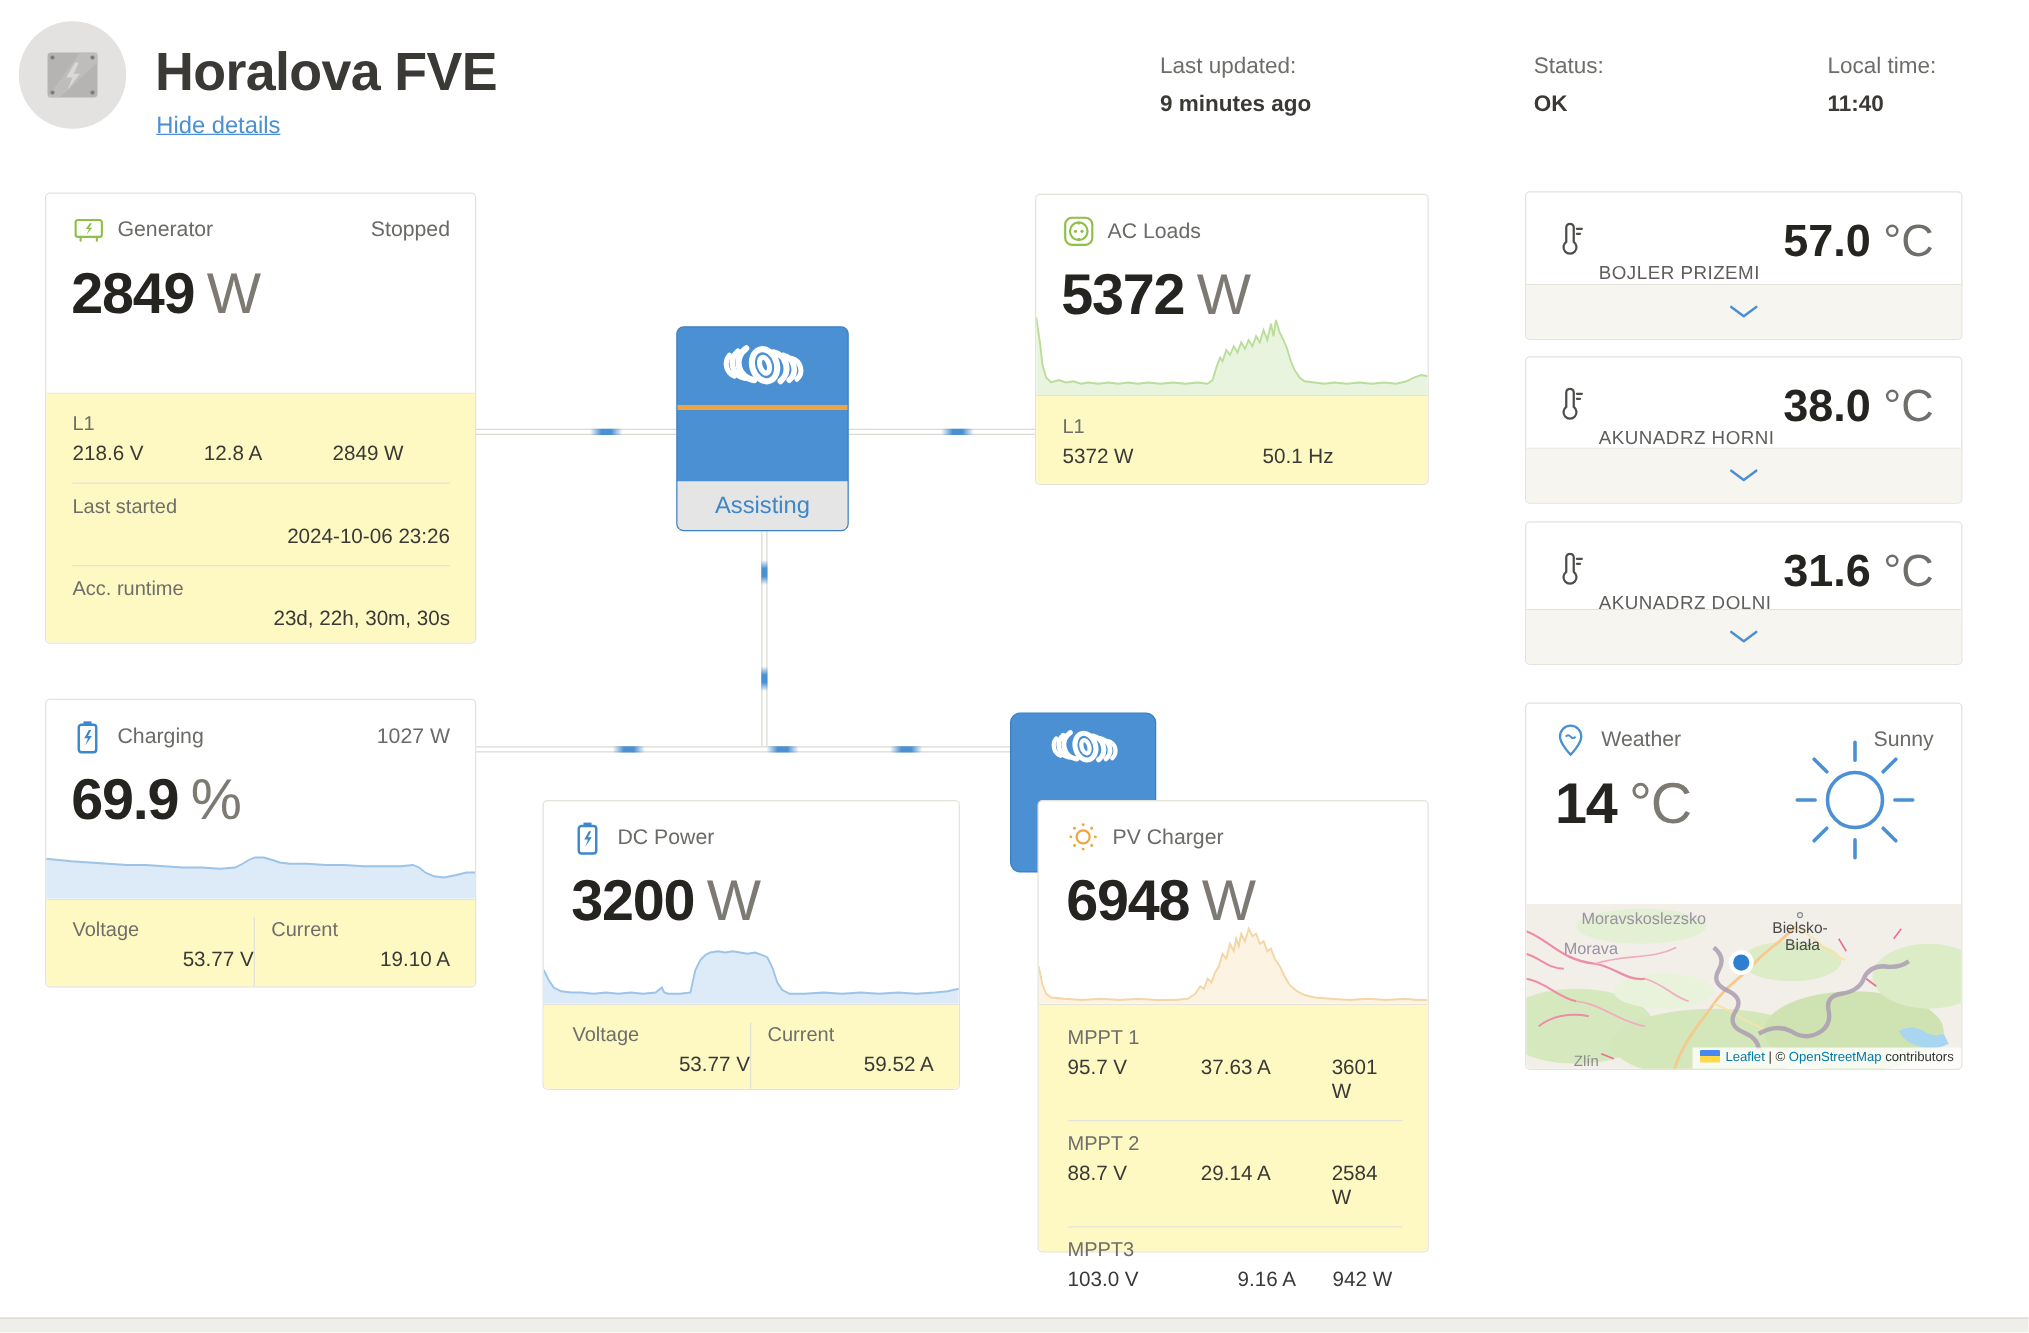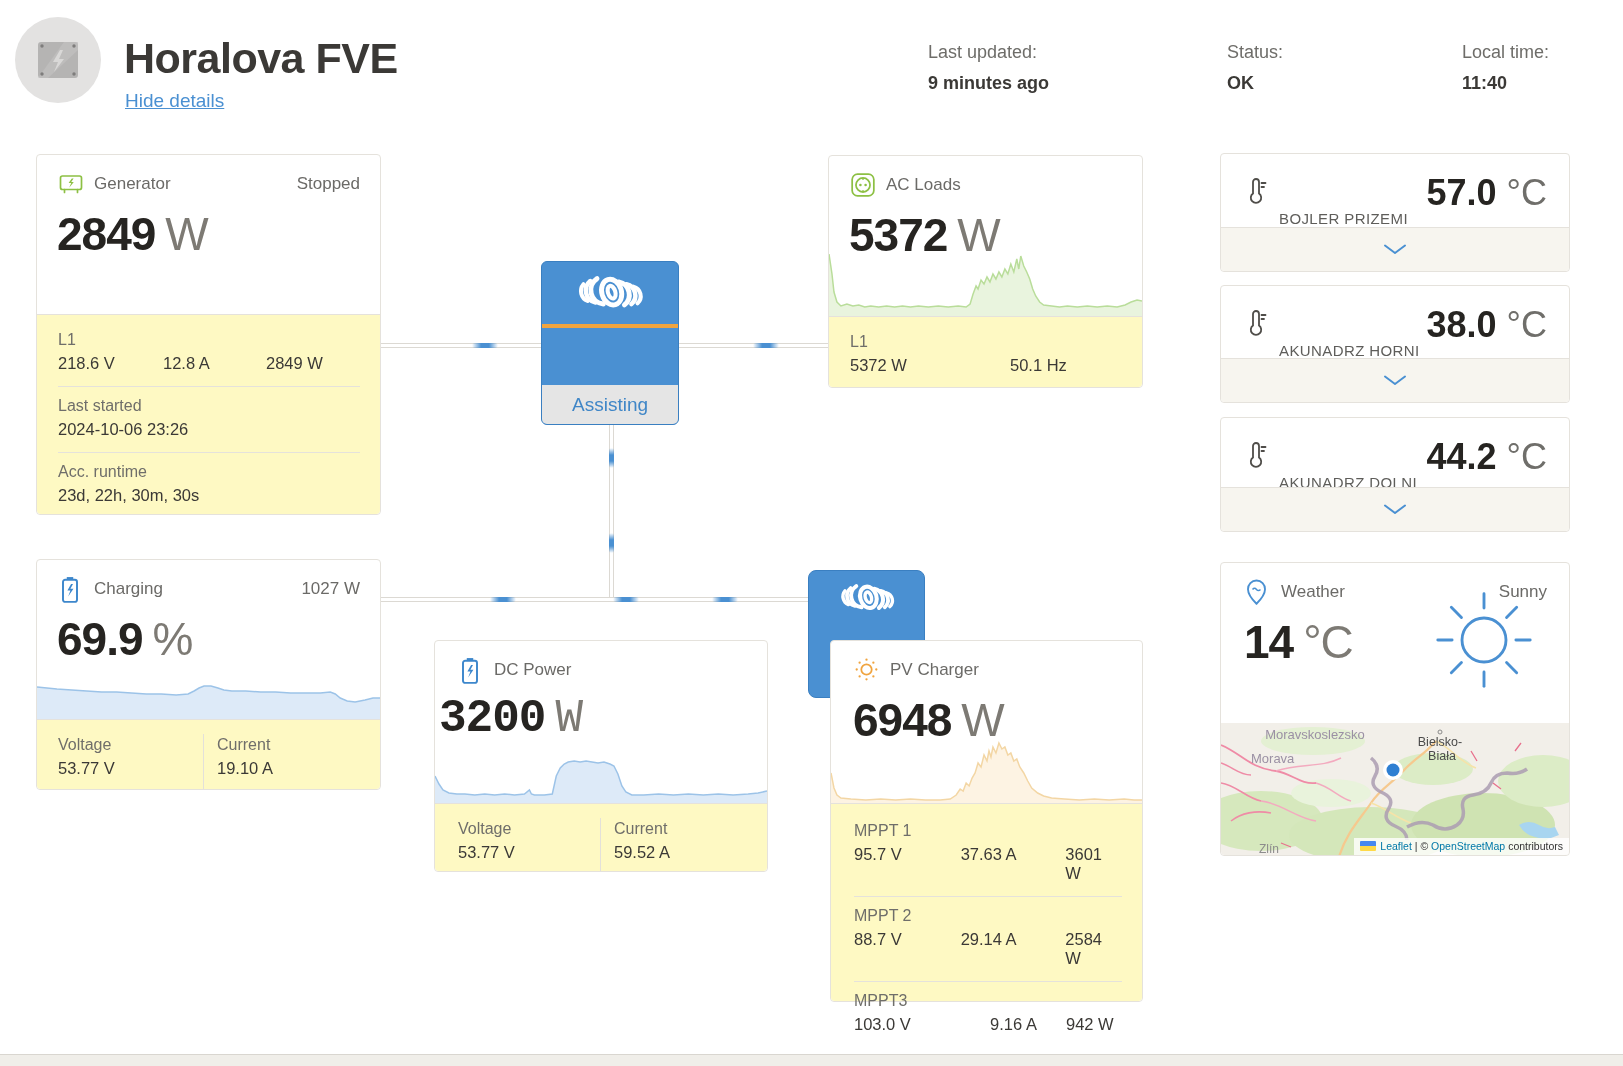--- a/index.html
+++ b/index.html
@@ -18,21 +18,21 @@
   .card-head{position:absolute;top:16px;left:21px;right:20px;height:26px;}
   .ic{position:absolute;left:0;top:0;width:26px;height:26px;}
   .card-label{position:absolute;left:36px;top:3px;font-size:17px;color:#6b6a67;white-space:nowrap;}
   .card-aux{position:absolute;right:0;top:3px;font-size:17px;color:#6b6a67;}
   .big{position:absolute;left:20px;top:52px;font-size:46px;font-weight:600;color:#262421;letter-spacing:-1px;white-space:nowrap;}
   .big .unit{color:#7d7a74;margin-left:10px;font-weight:500;}
   .spark{position:absolute;left:0;width:100%;display:block;}
   .sub{position:absolute;left:0;right:0;bottom:0;background:#fef9c3;border-top:1px solid #e5e2dc;
        border-radius:0 0 4px 4px;padding:14px 20px 0 21px;box-sizing:border-box;}
   .sub-label{font-size:16px;color:#6f6e6a;margin-top:2px;}
-  .sub-val{font-size:16.5px;color:#3b3936;margin-top:5px;}
+  .sub-val{font-size:16.5px;color:#3b3936;margin-top:5px;text-align:right;}
   .vals{display:flex;font-size:16.5px;color:#3b3936;margin-top:5px;}
   .vals span{display:inline-block;}
   .hr{border-top:1px solid #e5e2db;margin:13px 0 10px;}
   .cols{display:flex;}
   .cols .col2{border-left:1px solid #e3e0da;padding-left:13px;flex:1;}
   
   .node{position:absolute;background:#4a90d2;border:1px solid #3a7fc1;border-radius:6px;box-sizing:border-box;cursor:pointer;}
   .inv-logo{height:62px;display:flex;align-items:center;justify-content:center;}
   .inv-stripe{height:4px;background:#f0a43f;}
   .inv-foot{position:absolute;left:0;right:0;bottom:0;height:39px;background:#e5e5e5;border-radius:0 0 5px 5px;
@@ -235,21 +235,21 @@
     <div class="card-head" style="left:23px;">
       <span class="ic">
         <svg width="24" height="28" viewBox="0 0 20 26" fill="none" stroke="#3d87cc" stroke-width="1.8">
           <rect x="7" y="1" width="6" height="2.5" fill="#3d87cc" stroke="none"></rect>
           <rect x="3.5" y="3.5" width="13" height="20.5" rx="2"></rect>
           <path d="M11 7.5 l-3.4 6 h2.8 l-2.1 5.5 4.9 -7.2 h-2.8 l2.4 -4.3 z" fill="#3d87cc" stroke="none"></path>
         </svg>
       </span>
       <span class="card-label">DC Power</span>
     </div>
-    <div class="big" style="left:4px;font-family:Liberation Mono, monospace;">
+    <div class="big" style="left:22px;">
       <span class="num">3200</span><span class="unit">W</span>
     </div>
     <svg class="spark" style="top:105px;height:57px;" viewBox="0 0 334 57" preserveAspectRatio="none">
       <path d="M0,30 L4,38 8,44 14,47 22,48 30,48 40,49 50,48 60,49 70,48 80,49 90,48 95,44 97,48 100,49 110,49 118,48 122,30 126,22 130,18 134,16 140,15 146,16 152,15 158,16 164,17 170,16 176,18 180,20 184,28 188,40 192,46 198,49 210,49 225,48 240,49 255,48 270,49 285,48 300,49 315,48 325,47 334,45 L334,57 L0,57 Z" fill="#ddeaf8"></path>
       <path d="M0,30 L4,38 8,44 14,47 22,48 30,48 40,49 50,48 60,49 70,48 80,49 90,48 95,44 97,48 100,49 110,49 118,48 122,30 126,22 130,18 134,16 140,15 146,16 152,15 158,16 164,17 170,16 176,18 180,20 184,28 188,40 192,46 198,49 210,49 225,48 240,49 255,48 270,49 285,48 300,49 315,48 325,47 334,45" fill="none" stroke="#9cc3e8" stroke-width="1.5"></path>
     </svg>
     <div class="sub cols" style="top:162px;padding-left:23px;">
       <div style="flex:0 0 142px;">
         <div class="sub-label">Voltage</div>
         <div class="sub-val">53.77 V</div>
@@ -344,21 +344,21 @@
   </section>
 
   <section class="card" style="left:1220px;top:417px;width:350px;height:115px;">
     <span class="temp-ic">
       <svg width="22" height="28" viewBox="0 0 22 28" fill="none" stroke="#4f4d49" stroke-width="1.8">
         <path d="M8 4 a3 3 0 0 1 6 0 v11.5 a5.2 5.2 0 1 1 -6 0 z"></path>
         <path d="M16.5 5 h4 M16.5 9 h2.5" stroke-linecap="round"></path>
       </svg>
     </span>
     <span class="temp-label">AKUNADRZ DOLNI</span>
-    <span class="temp-big"><span>44.2</span> <span class="tunit">°C</span></span>
+    <span class="temp-big"><span>31.6</span> <span class="tunit">°C</span></span>
     <div class="temp-foot">
       <svg width="24" height="11" viewBox="0 0 24 11">
         <polyline points="2,1.5 12,9 22,1.5" fill="none" stroke="#4a90d2" stroke-width="2" stroke-linecap="round" stroke-linejoin="round"></polyline>
       </svg>
     </div>
   </section>
 
   <section class="card" style="left:1220px;top:562px;width:350px;height:294px;padding-left:23px;">
     <div class="card-head" style="left:24px;right:22px;">
       <span class="ic">

